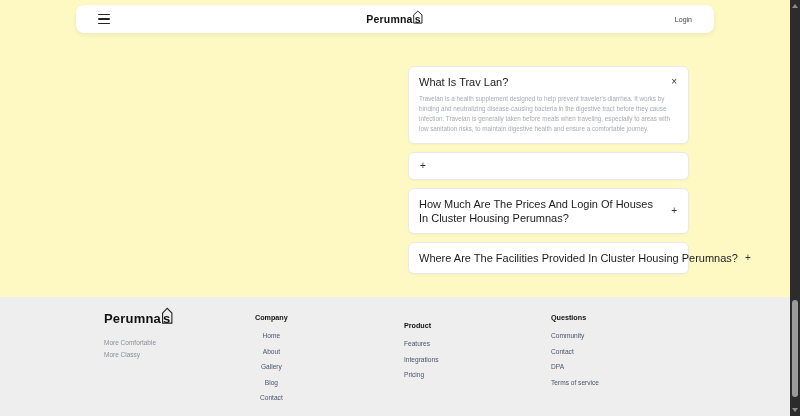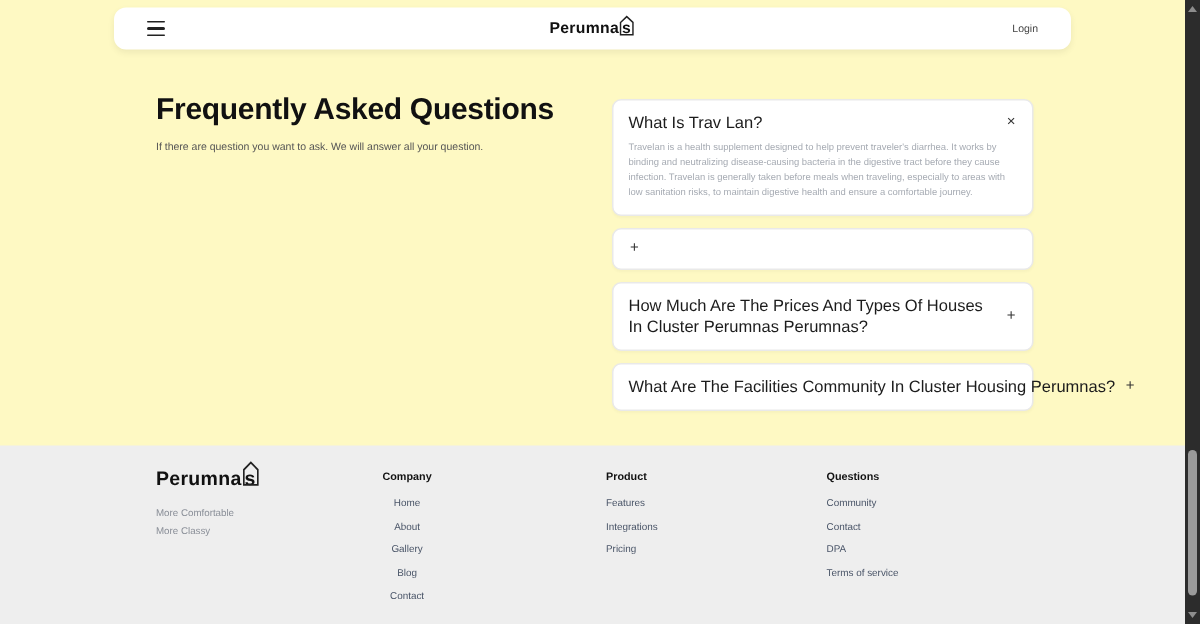--- a/index.html
+++ b/index.html
@@ -39,21 +39,21 @@
   .nowrap { white-space: nowrap; }
   .faq-toggle { font-size: 10px; color: #333; line-height: 1; background: none; border: none; cursor: pointer; flex: 0 0 auto; padding: 0 1px; }
   .faq-a { margin-top: 5px; font-size: 6.3px; line-height: 1.6; color: #a6abb3; }
 
   
   .footer { position: absolute; left: 0; top: 297px; width: 790px; height: 119px; background: #eeeeee; }
   .f-logo { position: absolute; left: 104px; top: 14px; font-size: 13px; font-weight: 600; color: #111; letter-spacing: 0.2px; display: inline-flex; align-items: baseline; }
   .f-tagline { position: absolute; left: 104px; top: 40px; font-size: 6.5px; color: #8a8f98; line-height: 1.9; }
   .f-col { position: absolute; top: 16px; }
   .f-col-company { left: 255px; text-align: center; }
-  .f-col-product { left: 404px; }
+  .f-col-product { left: 404px; margin-top: 8px; }
   .f-col-resources { left: 551px; }
   .f-col h4 { font-size: 7.2px; font-weight: 700; color: #111; margin-bottom: 10px; }
   .f-col ul { list-style: none; }
   .f-col li { font-size: 6.6px; color: #4a5568; margin-bottom: 8.6px; cursor: pointer; }
 
   
   .scrollbar { position: absolute; right: 0; top: 0; width: 10px; height: 416px; background: #2c2c2c; }
   .sb-arrow { position: absolute; left: 0; width: 10px; height: 10px; display: flex; align-items: center; justify-content: center; cursor: pointer; }
   .sb-arrow-up { top: 1px; }
   .sb-arrow-down { bottom: 1px; }
@@ -74,51 +74,47 @@
     </button>
     <div class="brand">
       <span>Perumna</span>
         <span class="house"><svg viewBox="0 0 16 20" preserveAspectRatio="none">
             <path d="M2 7 L8 1.5 L14 7 L14 18.5 L2 18.5 Z" fill="none" stroke="#222" stroke-width="1.4"></path>
           </svg><span>s</span></span>
     </div>
     <button class="login">Login</button>
   </header>
 
-  <section class="hero">
-    <h1>Frequently Asked Questions</h1>
-    <p>If there are question you want to ask. We will answer all your question.</p>
-  </section>
 
   <section class="faq-list">
 
     <div class="faq-card">
       <div class="faq-head">
         <div class="faq-q">What Is Trav Lan?</div>
         <button class="faq-toggle">×</button>
       </div>
       <p class="faq-a">Travelan is a health supplement designed to help prevent traveler's diarrhea. It works by binding and neutralizing disease-causing bacteria in the digestive tract before they cause infection. Travelan is generally taken before meals when traveling, especially to areas with low sanitation risks, to maintain digestive health and ensure a comfortable journey.</p>
     </div>
 
     <div class="faq-card">
       <div class="faq-head">
         <button class="faq-toggle">+</button>
       </div>
     </div>
 
     <div class="faq-card">
       <div class="faq-head">
-        <div class="faq-q">How Much Are The Prices And Types Of Houses In Cluster Perumnas Perumnas?</div>
+        <div class="faq-q">How Much Are The Prices And Login Of Houses In Cluster Housing Perumnas?</div>
         <button class="faq-toggle">+</button>
       </div>
     </div>
 
     <div class="faq-card">
       <div class="faq-head">
-        <div class="faq-q nowrap">What Are The Facilities Community In Cluster Housing Perumnas?</div>
+        <div class="faq-q nowrap">Where Are The Facilities Provided In Cluster Housing Perumnas?</div>
         <button class="faq-toggle">+</button>
       </div>
     </div>
 
   </section>
 
   <footer class="footer">
     <div class="f-logo">
       <span>Perumna</span>
         <span class="house"><svg viewBox="0 0 16 20" preserveAspectRatio="none">

